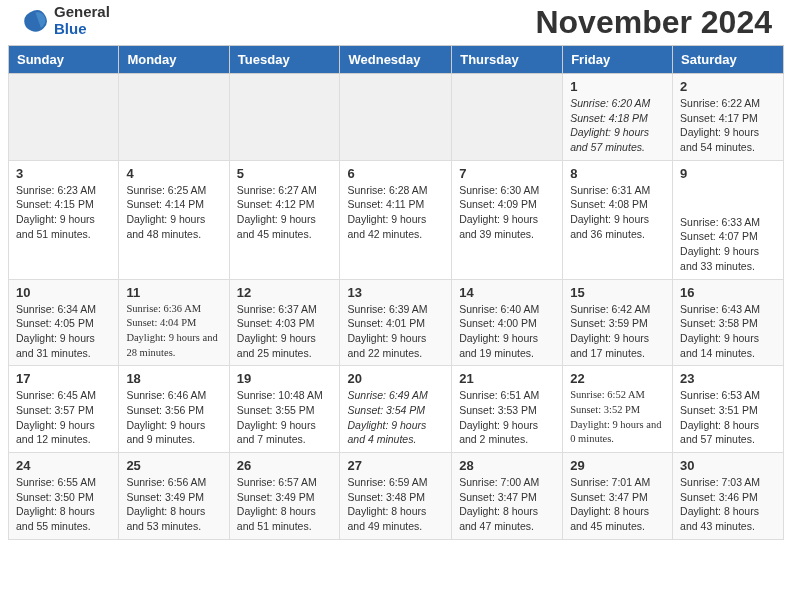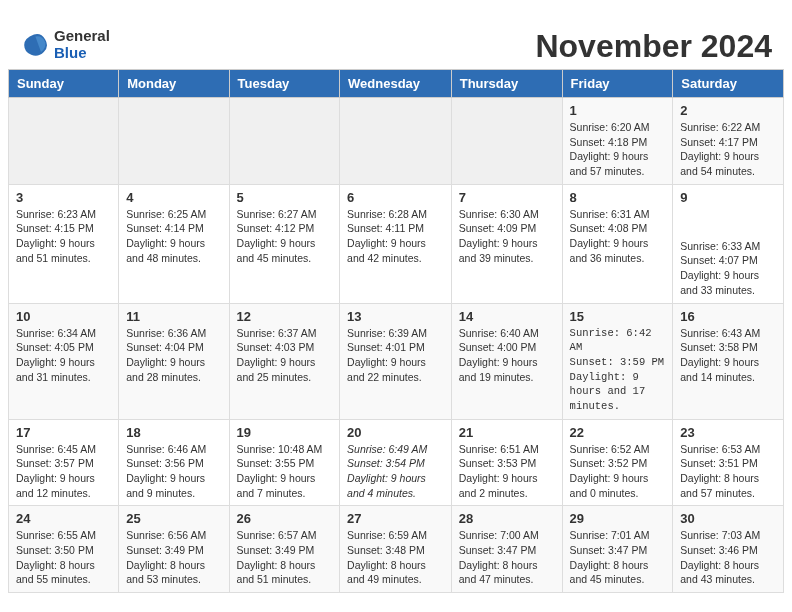--- a/index.html
+++ b/index.html
@@ -3,21 +3,21 @@
   <meta charset="utf-8">
   <style>
     * { box-sizing: border-box; margin: 0; padding: 0; }
     body {
       font-family: Arial, sans-serif;
       background: #fff;
       width: 792px;
       min-height: 612px;
     }
     .header {
-      padding: 28px 20px 4px 20px;
+      padding: 4px 20px 4px 20px;
       display: flex;
       justify-content: space-between;
       align-items: flex-start;
       border-radius: 13px;
     }
     .logo {
       display: flex;
       align-items: center;
       gap: 6px;
     }
@@ -141,21 +141,21 @@
       </thead>
       <tbody id="calendar-body">
       <tr>
             <td class="empty-cell"></td>
             <td class="empty-cell"></td>
             <td class="empty-cell"></td>
             <td class="empty-cell"></td>
             <td class="empty-cell"></td>
             <td>
               <span class="day-num">1</span>
-              <div class="day-info" style="white-space: pre-line;">Sunrise: 6:20 AM
+              <div class="day-info" style="white-space: pre-line; font-style: italic;">Sunrise: 6:20 AM
 Sunset: 4:18 PM
 Daylight: 9 hours and 57 minutes.</div>
             </td>
             <td>
               <span class="day-num">2</span>
               <div class="day-info" style="white-space: pre-line;">Sunrise: 6:22 AM
 Sunset: 4:17 PM
 Daylight: 9 hours and 54 minutes.</div>
             </td>
           </tr>
@@ -205,21 +205,21 @@
           </tr>
           <tr>
             <td>
               <span class="day-num">10</span>
               <div class="day-info" style="white-space: pre-line;">Sunrise: 6:34 AM
 Sunset: 4:05 PM
 Daylight: 9 hours and 31 minutes.</div>
             </td>
             <td>
               <span class="day-num">11</span>
-              <div class="day-info" style="white-space: pre-line;">Sunrise: 6:36 AM
+              <div class="day-info" style="white-space: pre-line; font-family: Liberation Serif, serif;">Sunrise: 6:36 AM
 Sunset: 4:04 PM
 Daylight: 9 hours and 28 minutes.</div>
             </td>
             <td>
               <span class="day-num">12</span>
               <div class="day-info" style="white-space: pre-line;">Sunrise: 6:37 AM
 Sunset: 4:03 PM
 Daylight: 9 hours and 25 minutes.</div>
             </td>
             <td>
@@ -229,21 +229,21 @@
 Daylight: 9 hours and 22 minutes.</div>
             </td>
             <td>
               <span class="day-num">14</span>
               <div class="day-info" style="white-space: pre-line;">Sunrise: 6:40 AM
 Sunset: 4:00 PM
 Daylight: 9 hours and 19 minutes.</div>
             </td>
             <td>
               <span class="day-num">15</span>
-              <div class="day-info" style="white-space: pre-line; font-family: Liberation Mono, monospace;">Sunrise: 6:42 AM
+              <div class="day-info" style="white-space: pre-line;">Sunrise: 6:42 AM
 Sunset: 3:59 PM
 Daylight: 9 hours and 17 minutes.</div>
             </td>
             <td>
               <span class="day-num">16</span>
               <div class="day-info" style="white-space: pre-line;">Sunrise: 6:43 AM
 Sunset: 3:58 PM
 Daylight: 9 hours and 14 minutes.</div>
             </td>
           </tr>
@@ -273,21 +273,21 @@
 Daylight: 9 hours and 4 minutes.</div>
             </td>
             <td>
               <span class="day-num">21</span>
               <div class="day-info" style="white-space: pre-line;">Sunrise: 6:51 AM
 Sunset: 3:53 PM
 Daylight: 9 hours and 2 minutes.</div>
             </td>
             <td>
               <span class="day-num">22</span>
-              <div class="day-info" style="white-space: pre-line;">Sunrise: 6:52 AM
+              <div class="day-info" style="white-space: pre-line; font-family: Liberation Serif, serif;">Sunrise: 6:52 AM
 Sunset: 3:52 PM
 Daylight: 9 hours and 0 minutes.</div>
             </td>
             <td>
               <span class="day-num">23</span>
               <div class="day-info" style="white-space: pre-line;">Sunrise: 6:53 AM
 Sunset: 3:51 PM
 Daylight: 8 hours and 57 minutes.</div>
             </td>
           </tr>

